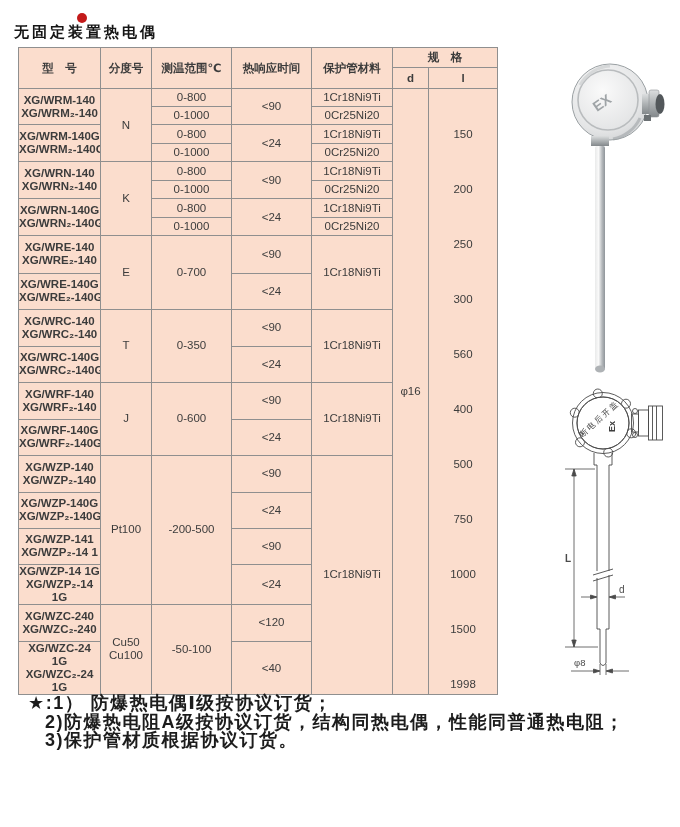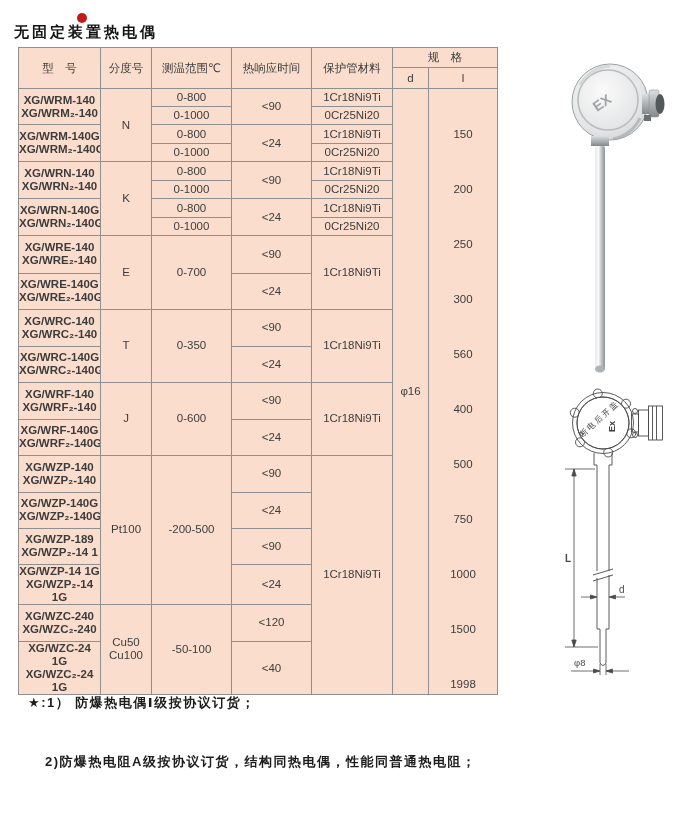--- a/index.html
+++ b/index.html
@@ -11,33 +11,33 @@
   .title-row{position:absolute;left:14px;top:13px;display:flex;align-items:center;flex-direction:column;}
   .bullet{width:10px;height:10px;border-radius:50%;background:#c31a1a;margin-right:9px;flex:0 0 auto;}
   .title-text{font-size:15px;font-weight:bold;letter-spacing:3px;color:#151515;white-space:nowrap;}
 
   
   table.spec{position:absolute;left:18px;top:47px;border-collapse:collapse;table-layout:fixed;width:479px;
     border:1px solid #7e7e7e;}
   table.spec td{border:1px solid #8f8f8f;background:#fbddcd;text-align:center;vertical-align:middle;
     padding:0;font-size:11.5px;line-height:13px;color:#3c3c3c;overflow:hidden;}
   tr.h1{height:20px;} tr.h2{height:21px;} tr.u{height:18px;} tr.dd{height:36px;margin-left:44px;}
-  td.hd{font-size:12px;color:#333;}
+  td.hd{font-size:12px;color:#333;font-weight:bold;}
   td.model{font-size:10.5px;line-height:12.5px;white-space:pre-line;font-weight:bold;}
   td.grad{font-size:12px;white-space:pre-line;line-height:15px;}
   td.resp{font-size:11.5px;}
   td.mat{font-size:11px;}
   td.spec-d{font-size:12px;}
   td.spec-l{font-size:12px;}
   .len-list div{line-height:19px;margin-top:36px;}
 
   
-  .notes{position:absolute;left:28px;top:694px;font-size:13px;font-weight:bold;color:#1c1c1c;
+  .notes{position:absolute;left:28px;top:694px;font-size:18px;font-weight:bold;color:#1c1c1c;
     letter-spacing:1.5px;line-height:18.5px;white-space:nowrap;}
-  .notes .indent{margin-left:17px;margin-top:40px;}
+  .notes .indent{margin-left:17px;}
 
   
   .photo{position:absolute;left:547px;top:60px;width:118px;height:316px;}
   .drawing{position:absolute;left:543px;top:383px;width:137px;height:300px;}
   svg text{font-family:"Liberation Sans","DejaVu Sans",sans-serif;}
 </style>
 </head>
 <body>
 
 <div class="title-row">
@@ -182,21 +182,21 @@
       <td rowspan="4">-200-500</td>
       <td class="resp">&lt;90</td>
       <td class="mat" rowspan="6">1Cr18Ni9Ti</td>
     </tr>
     <tr class="dd">
       <td class="model">XG/WZP-140G
 XG/WZP₂-140G</td>
       <td class="resp">&lt;24</td>
     </tr>
     <tr class="dd">
-      <td class="model">XG/WZP-189
+      <td class="model">XG/WZP-141
 XG/WZP₂-14 1</td>
       <td class="resp">&lt;90</td>
     </tr>
     <tr class="dd">
       <td class="model">XG/WZP-14 1G
 XG/WZP₂-14 1G</td>
       <td class="resp">&lt;24</td>
     </tr>
 
     <tr class="dd">
@@ -316,13 +316,14 @@
     <polygon points="57,288 50.5,286 50.5,290"></polygon>
     <line x1="86" y1="288" x2="64" y2="288" fill="none"></line>
     <polygon points="63,288 69.5,286 69.5,290"></polygon>
     <text x="31" y="283" font-size="9.5" stroke="none">φ8</text>
   </g>
 </svg>
 
 <div class="notes">
   <div>★:1） 防爆热电偶Ⅰ级按协议订货；</div>
   <div class="indent">2)防爆热电阻A级按协议订货，结构同热电偶，性能同普通热电阻；</div>
+  <div class="indent">3)保护管材质根据协议订货。</div>
 </div>
 
 </body></html>

